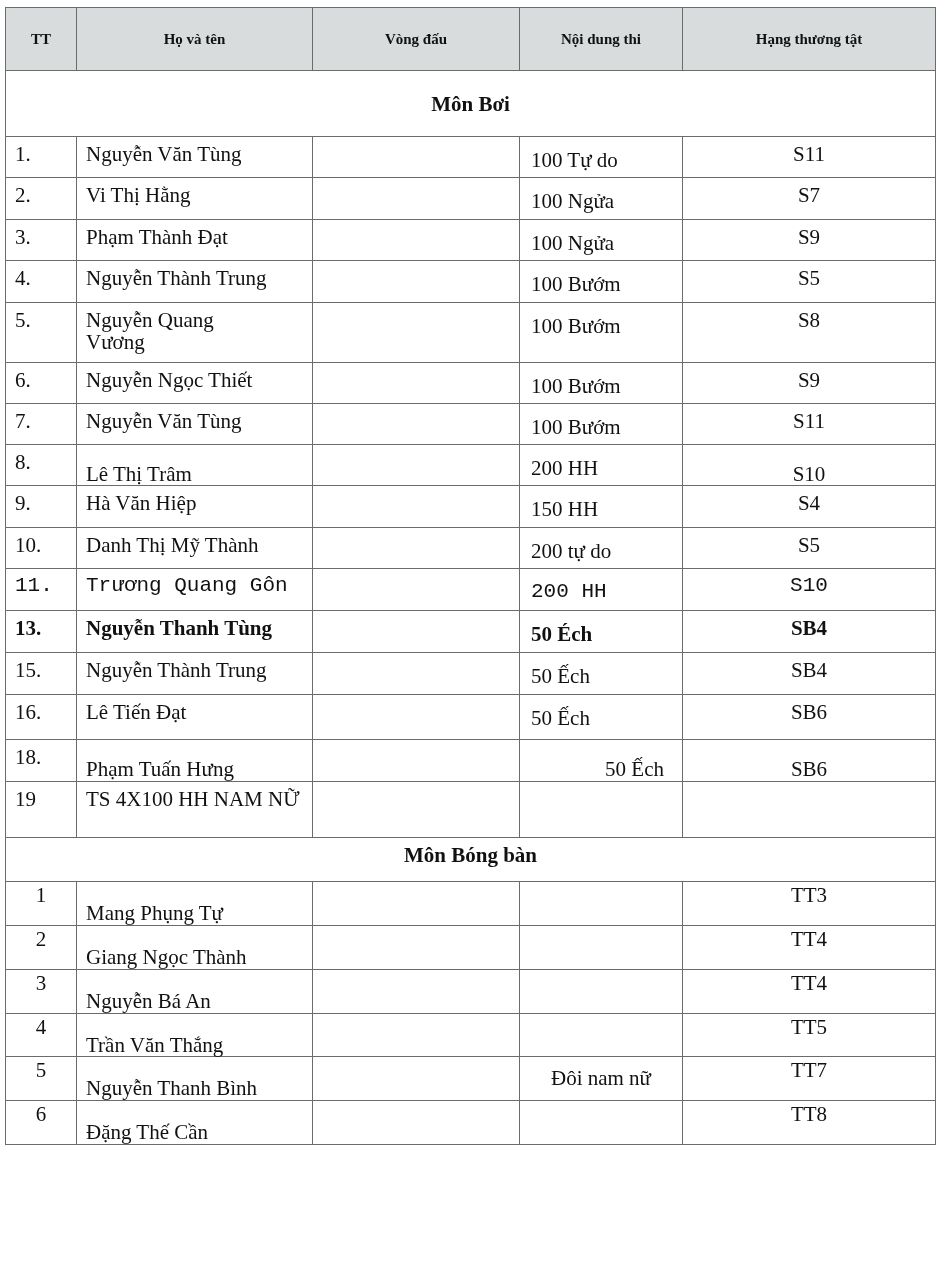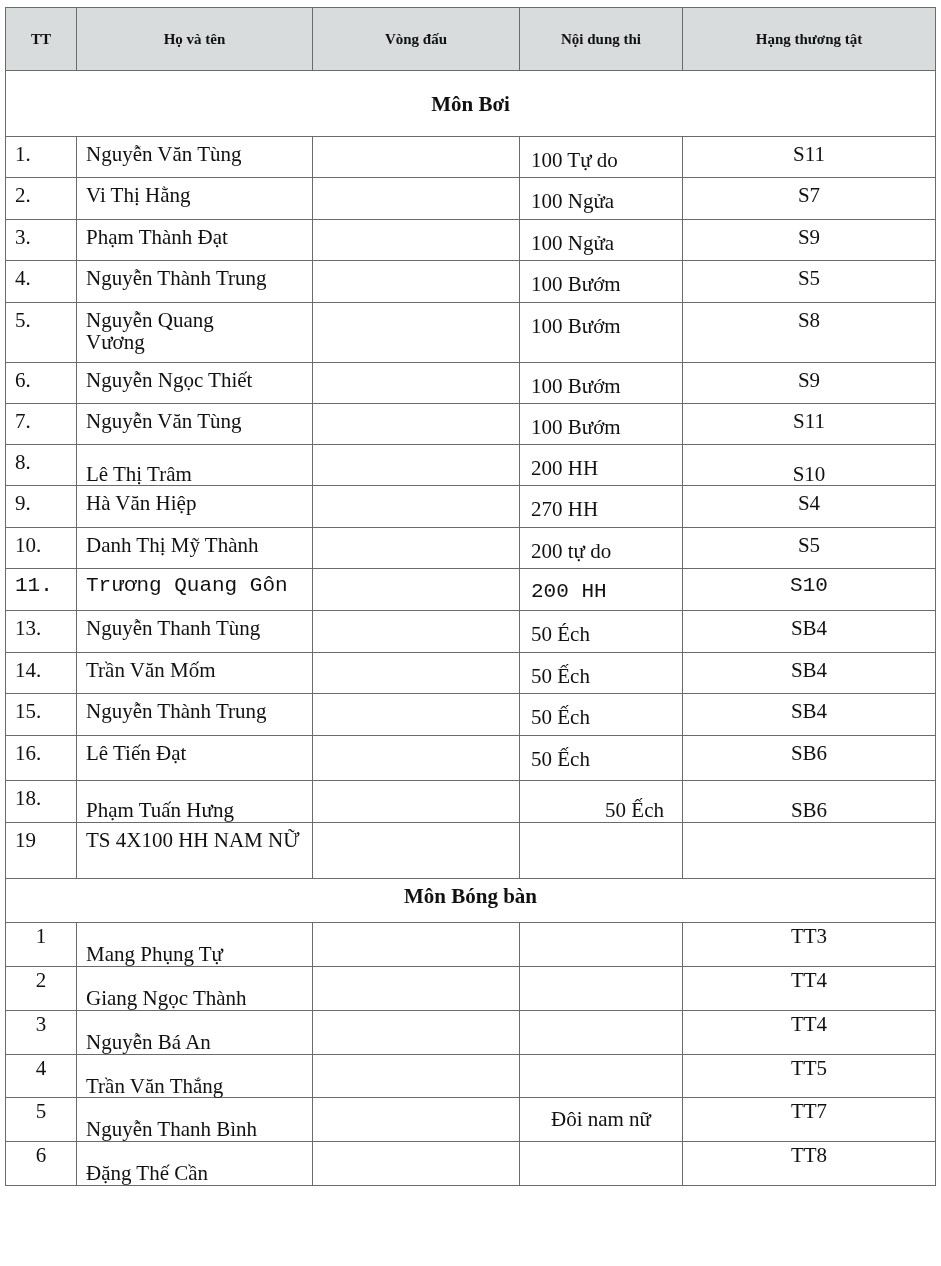--- a/index.html
+++ b/index.html
@@ -102,49 +102,42 @@
         <td class="c-tt">8.</td>
         <td class="c-name low">Lê Thị Trâm</td>
         <td></td>
         <td class="c-nd">200 HH</td>
         <td class="c-rank rank-low">S10</td>
       </tr>
       <tr style="height: 42px;">
         <td class="c-tt">9.</td>
         <td class="c-name">Hà Văn Hiệp</td>
         <td></td>
-        <td class="c-nd">270 HH</td>
+        <td class="c-nd">150 HH</td>
         <td class="c-rank">S4</td>
       </tr>
       <tr style="height: 41px;">
         <td class="c-tt">10.</td>
         <td class="c-name">Danh Thị Mỹ Thành</td>
         <td></td>
         <td class="c-nd">200 tự do</td>
         <td class="c-rank">S5</td>
       </tr>
       <tr style="height: 42px; font-family: Liberation Mono, monospace;">
         <td class="c-tt">11.</td>
         <td class="c-name">Trương Quang Gôn</td>
         <td></td>
         <td class="c-nd">200 HH</td>
         <td class="c-rank">S10</td>
       </tr>
-      <tr style="height: 42px;">
+      <tr style="height: 42px; font-weight: bold;">
         <td class="c-tt">13.</td>
         <td class="c-name">Nguyễn Thanh Tùng</td>
         <td></td>
         <td class="c-nd">50 Éch</td>
-        <td class="c-rank">SB4</td>
-      </tr>
-      <tr style="height: 41px;">
-        <td class="c-tt">14.</td>
-        <td class="c-name">Trần Văn Mốm</td>
-        <td></td>
-        <td class="c-nd">50 Ếch</td>
         <td class="c-rank">SB4</td>
       </tr>
       <tr style="height: 42px;">
         <td class="c-tt">15.</td>
         <td class="c-name">Nguyễn Thành Trung</td>
         <td></td>
         <td class="c-nd">50 Ếch</td>
         <td class="c-rank">SB4</td>
       </tr>
       <tr style="height: 45px;">

